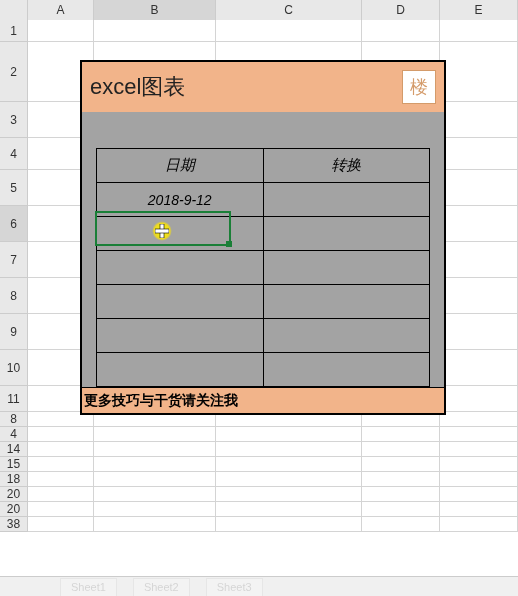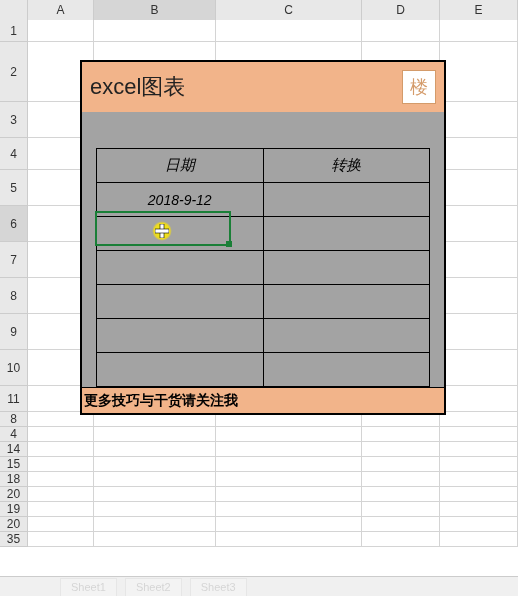--- a/index.html
+++ b/index.html
@@ -197,21 +197,21 @@
   
   .sheet-tabs {
     position: absolute;
     left: 0; right: 0; bottom: 0;
     height: 20px;
     background: #f0f0f0;
     border-top: 1px solid #ccc;
     display: flex;
     align-items: center;
     padding-left: 60px;
-    gap: 8px;
+    gap: 16px;
   }
   .sheet-tab {
     padding: 2px 10px;
     background: #fff;
     border: 1px solid #ccc;
     border-bottom: none;
     font-size: 11px;
     color: #888;
     height: 18px;
     display: flex;
@@ -369,37 +369,29 @@
       </div>
     <div class="row small">
         <div class="row-header">20</div>
         <div class="cell col-A"></div>
         <div class="cell col-B"></div>
         <div class="cell col-C"></div>
         <div class="cell col-D"></div>
         <div class="cell col-E"></div>
       </div>
     <div class="row small">
-        <div class="row-header">19</div>
-        <div class="cell col-A"></div>
-        <div class="cell col-B"></div>
-        <div class="cell col-C"></div>
-        <div class="cell col-D"></div>
-        <div class="cell col-E"></div>
-      </div>
-    <div class="row small">
         <div class="row-header">20</div>
         <div class="cell col-A"></div>
         <div class="cell col-B"></div>
         <div class="cell col-C"></div>
         <div class="cell col-D"></div>
         <div class="cell col-E"></div>
       </div>
     <div class="row small">
-        <div class="row-header">35</div>
+        <div class="row-header">38</div>
         <div class="cell col-A"></div>
         <div class="cell col-B"></div>
         <div class="cell col-C"></div>
         <div class="cell col-D"></div>
         <div class="cell col-E"></div>
       </div>
   </div>
 
   <div class="card-abs">
     <div class="card-header">

